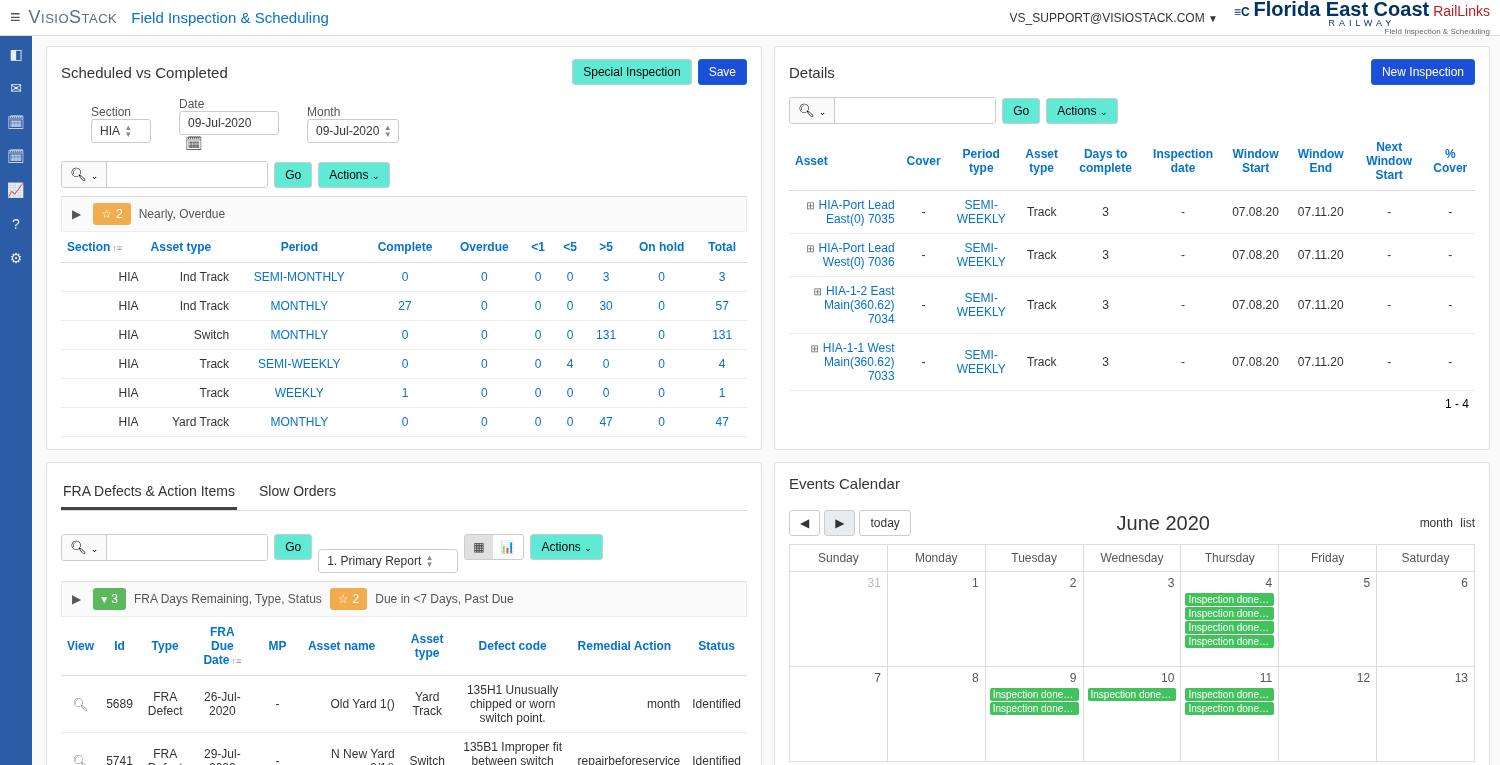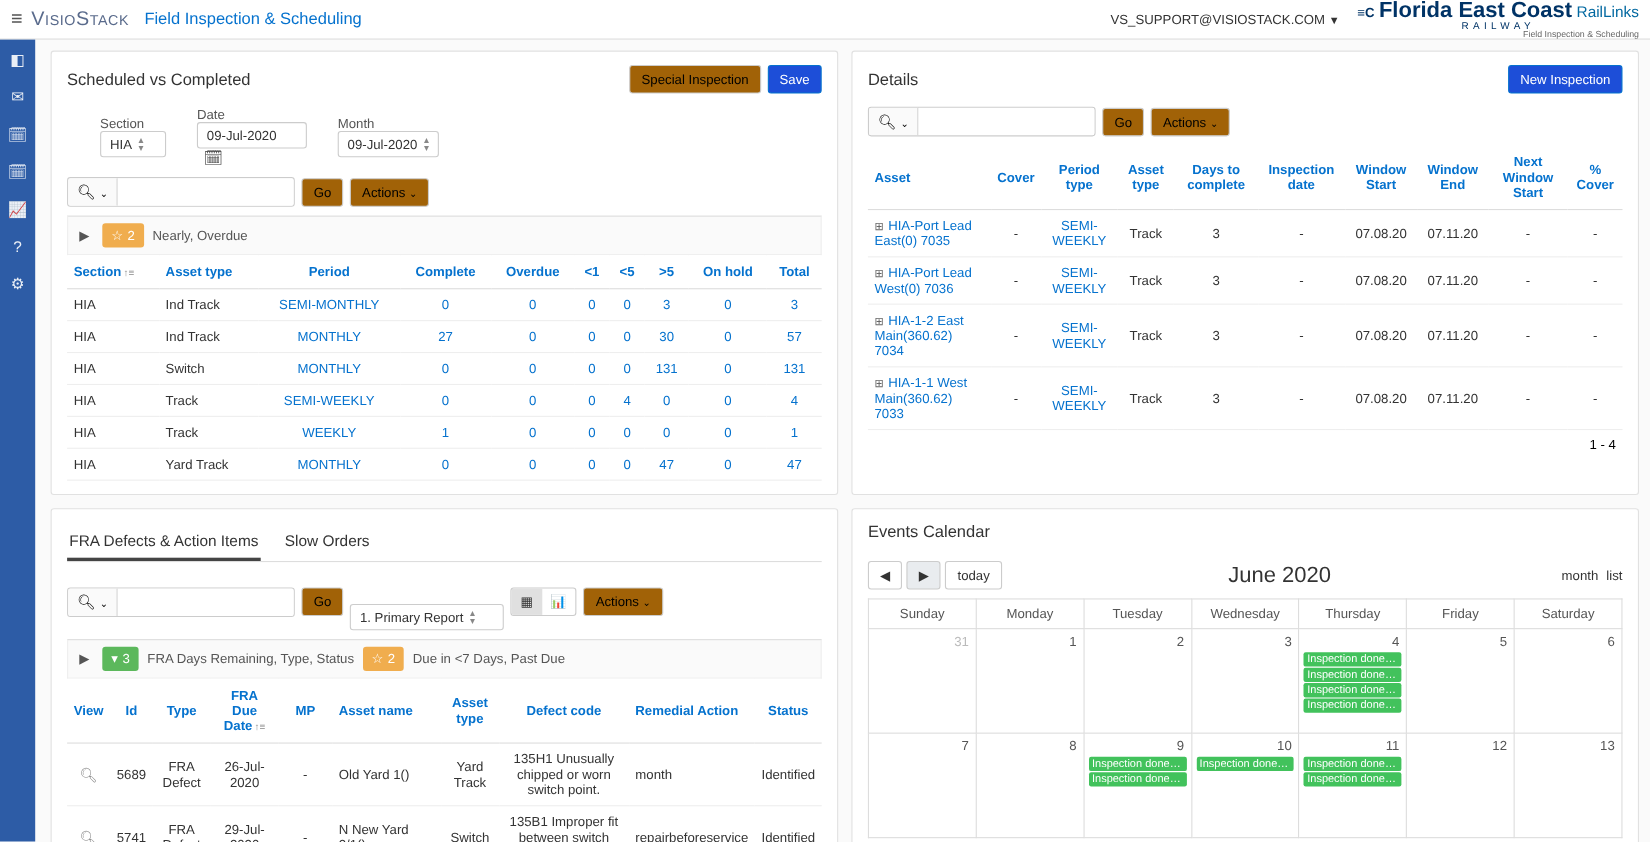--- a/index.html
+++ b/index.html
@@ -10,34 +10,34 @@
 .topbar { display: flex; align-items: center; height: 36px; border-bottom: 1px solid #ddd; background: #fff; padding: 0 10px; }
 .hamburger { font-size: 18px; cursor: pointer; color: #555; margin-right: 8px; }
 .brand { font-variant: small-caps; font-size: 18px; color: #5a6b8c; font-weight: 500; letter-spacing: 0.5px; margin-right: 14px; }
 .pagetitle { color: #0572ce; font-size: 15px; }
 .topbar-spacer { flex: 1; }
 .support { font-size: 12px; color: #333; margin-right: 8px; }
 .caret { font-size: 10px; }
 .logo-block { display: flex; flex-direction: column; align-items: flex-start; line-height: 1; margin-left: 8px; }
 .logo-line1 { display: flex; align-items: baseline; gap: 4px; }
 .logo-fec { font-size: 20px; font-weight: 700; color: #003366; }
-.logo-rl { font-size: 14px; color: #0369a1; }
+.logo-rl { font-size: 14px; color: #b91c1c; }
 .logo-line2 { font-size: 9px; letter-spacing: 4px; color: #003366; align-self: center; }
 .logo-line3 { font-size: 8px; color: #666; align-self: flex-end; }
 
 
 .sidenav { position: absolute; left: 0; top: 36px; bottom: 0; width: 32px; background: #2d5ca6; display: flex; flex-direction: column; align-items: center; padding-top: 10px; gap: 18px; }
 .sidenav .ico { color: #fff; font-size: 14px; opacity: 0.9; cursor: pointer; }
 
 
 .main { margin-left: 32px; padding: 10px 10px 10px 14px; display: grid; grid-template-columns: 1fr 1fr; gap: 12px; }
 .card { background: #fff; border: 1px solid #e1e1e1; border-radius: 3px; padding: 12px 14px; }
 .card-header { display: flex; justify-content: space-between; align-items: center; margin-bottom: 12px; }
 .card-title { font-size: 15px; color: #333; font-weight: 400; }
-.btn { border: 1px solid #ccc; background: #a16207; padding: 5px 10px; border-radius: 3px; font-size: 12px; cursor: pointer; }
+.btn { border: 1px solid #ccc; background: #5eead4; padding: 5px 10px; border-radius: 3px; font-size: 12px; cursor: pointer; }
 .btn-primary { background: #1d4ed8; border-color: #0572ce; color: #fff; }
 .btn-group { display: flex; gap: 6px; }
 
 
 .ir-toolbar { display: flex; gap: 6px; align-items: center; margin-bottom: 8px; }
 .ir-search-wrap { display: flex; border: 1px solid #ccc; border-radius: 3px; overflow: hidden; }
 .ir-search-btn { padding: 5px 8px; border: none; background: #fafafa; cursor: pointer; border-right: 1px solid #ccc; }
 .ir-search-input { border: none; padding: 5px; width: 160px; outline: none; }
 .select-wrap { border: 1px solid #ccc; border-radius: 3px; padding: 4px 8px; background: #fff; display: flex; align-items: center; gap: 6px; min-width: 60px; }
 .select-wrap .updown { font-size: 9px; color: #888; line-height: 0.8; display: flex; flex-direction: column; }
@@ -51,21 +51,21 @@
 .chevron { cursor: pointer; padding: 0 4px; color: #555; }
 .chip-orange { background: #f0ad4e; color: #fff; padding: 4px 8px; border-radius: 3px; display: flex; align-items: center; gap: 4px; font-size: 12px; }
 .chip-green { background: #5cb85c; color: #fff; padding: 4px 8px; border-radius: 3px; display: flex; align-items: center; gap: 4px; font-size: 12px; }
 .chip-label { color: #555; }
 
 
 table.ir { width: 100%; border-collapse: collapse; font-size: 12px; }
 table.ir th { background: #fff; color: #0572ce; font-weight: 600; padding: 8px 6px; border-bottom: 1px solid #ddd; text-align: center; }
 table.ir th.left { text-align: left; }
 table.ir td { padding: 7px 6px; border-bottom: 1px solid #eee; text-align: center; color: #333; }
-table.ir td.left { text-align: left; margin-top: 12px; }
+table.ir td.left { text-align: right; margin-top: 12px; }
 table.ir td.link { color: #0572ce; }
 .sort-ind { font-size: 9px; color: #888; margin-left: 2px; }
 .pagecount { text-align: right; color: #000000; padding: 6px; font-size: 12px; }
 .expand { color: #666; margin-right: 4px; font-size: 10px; }
 
 
 .tabs { display: flex; gap: 20px; border-bottom: 1px solid #ddd; margin-bottom: 10px; }
 .tab { padding: 8px 2px; cursor: pointer; color: #333; font-size: 14px; }
 .tab.active { border-bottom: 3px solid #444; font-weight: 500; }
 

